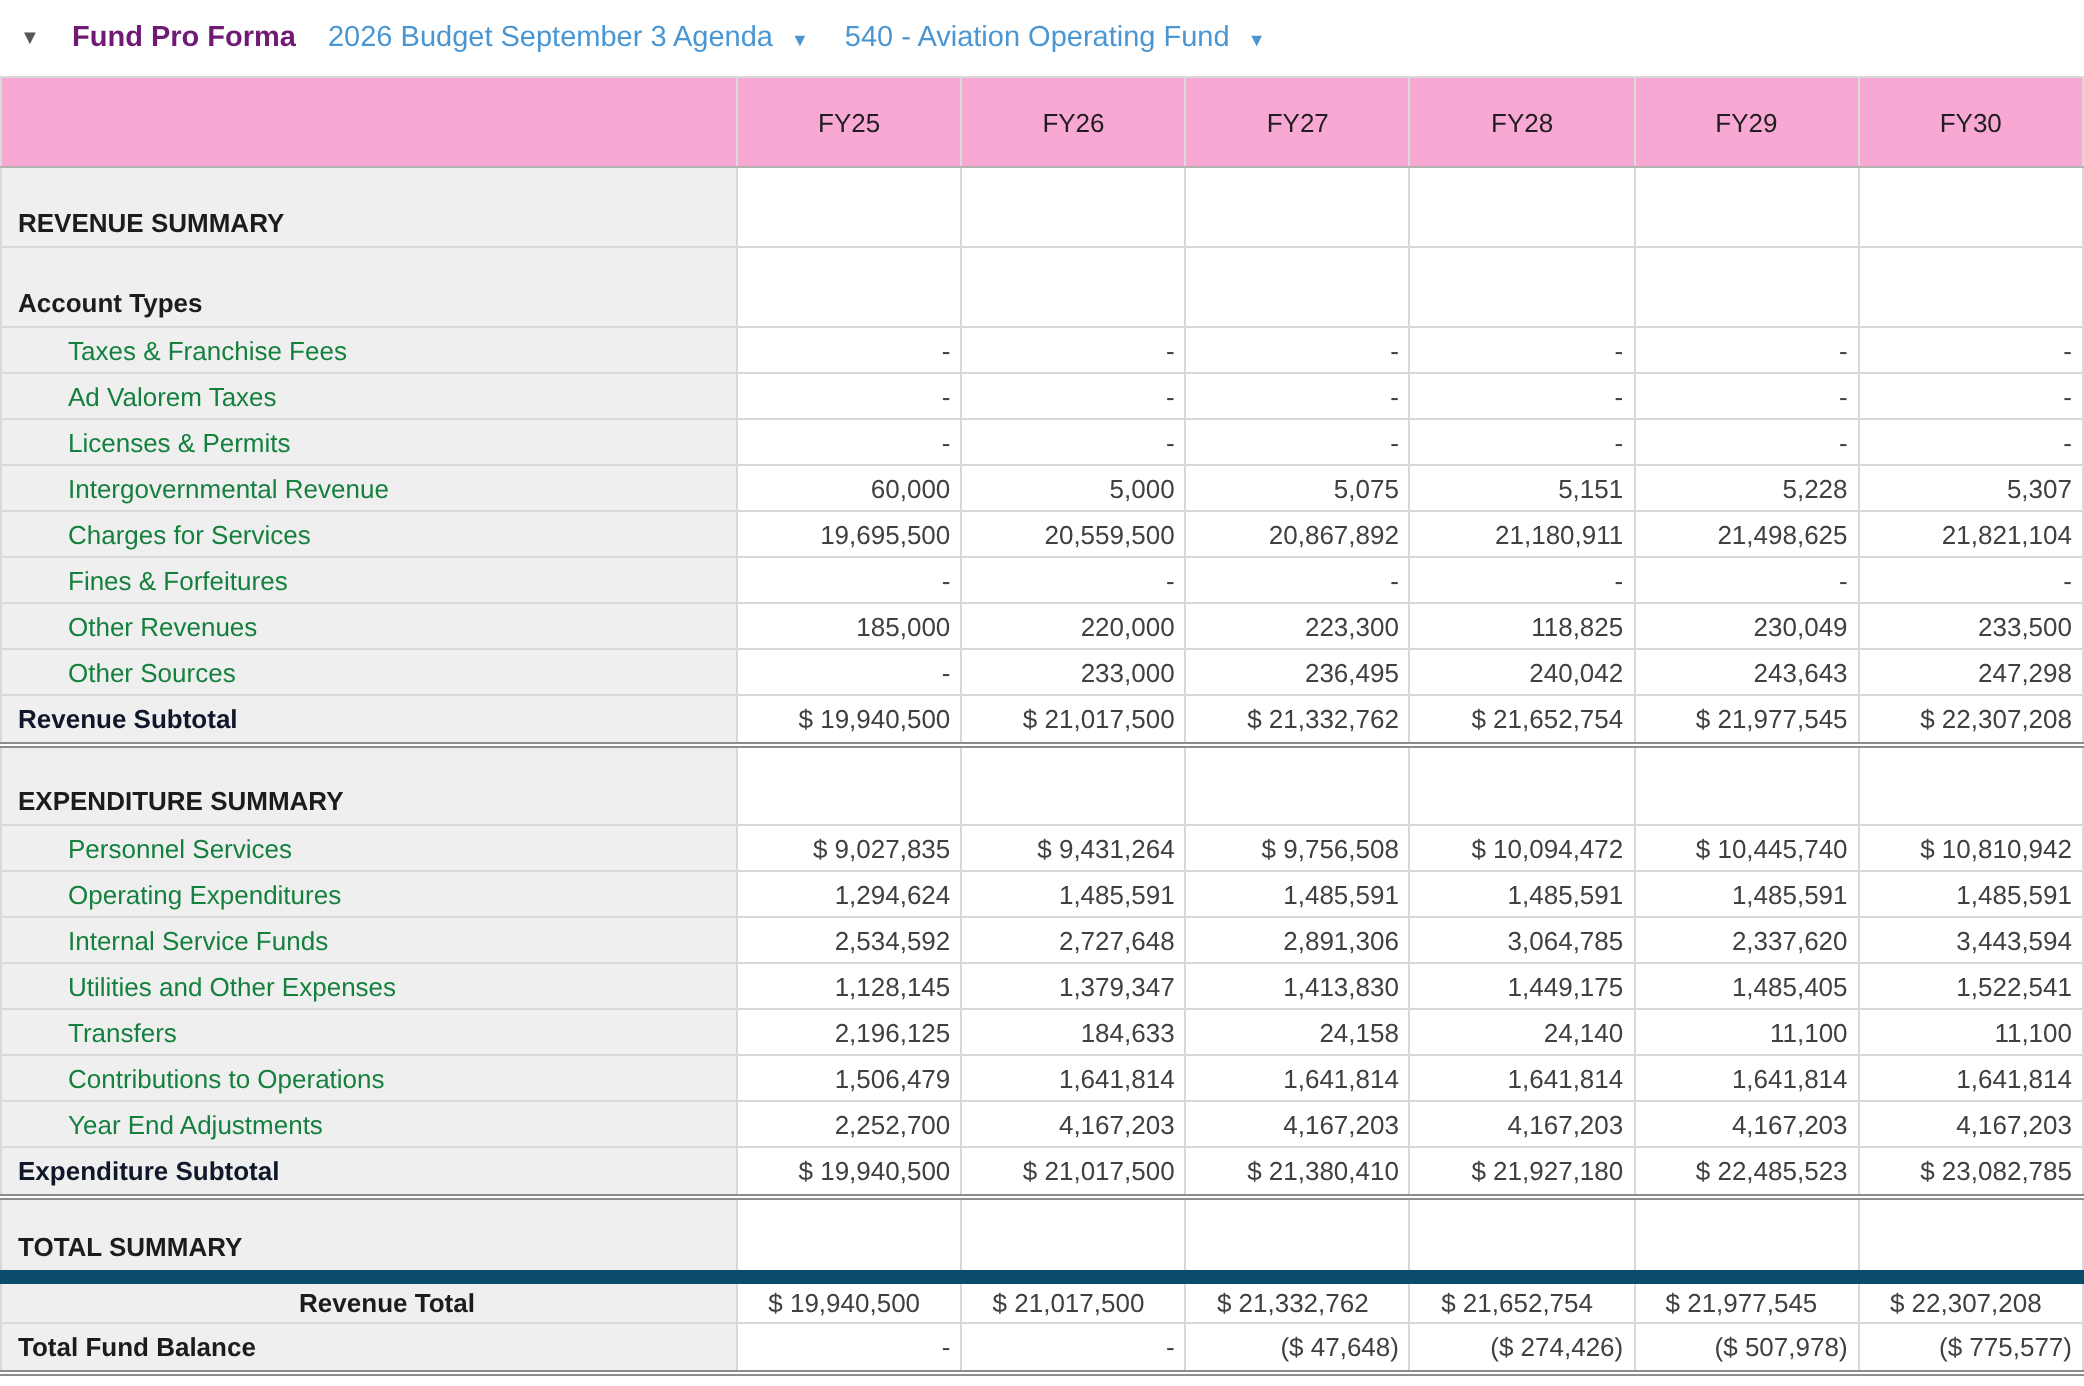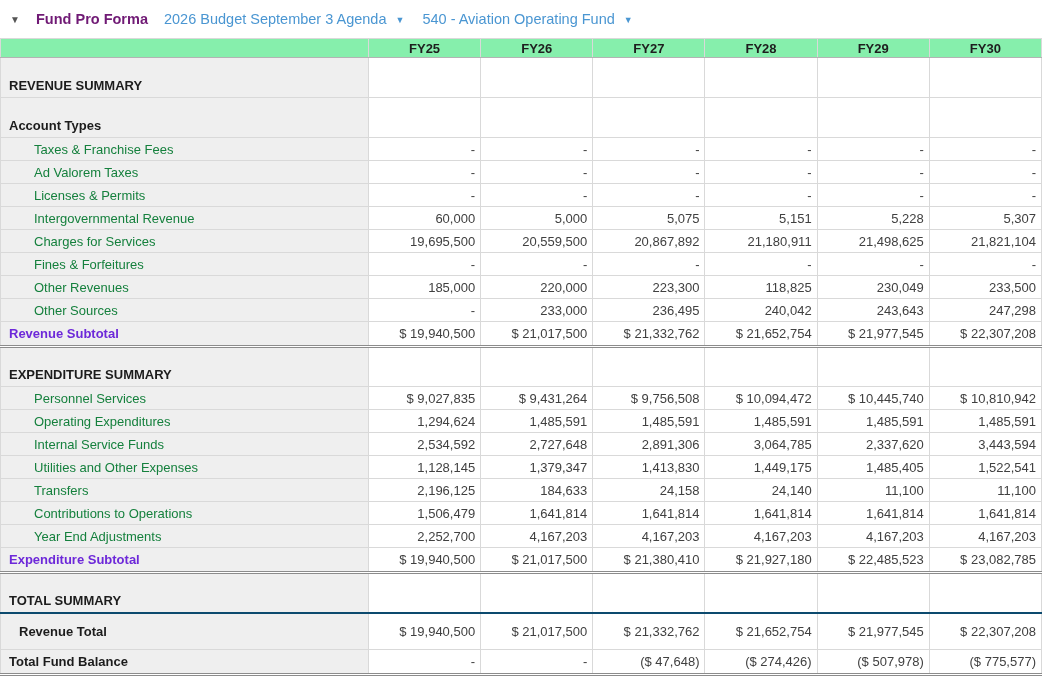--- a/index.html
+++ b/index.html
@@ -50,23 +50,23 @@
     width: 1042px;
     table-layout: fixed;
     font-size: 13px;
   }
   th, td {
     border: 1px solid #d9d9d9;
     overflow: hidden;
     white-space: nowrap;
   }
   thead th {
-    background: #86efac;
-    height: 19px;
-    font-weight: bold;
+    background: #f9a8d4;
+    height: 45px;
+    font-weight: normal;
     color: #1e1e1e;
     text-align: center;
     border-bottom: 1px solid #b3b3b3;
   }
   td.label {
     background: #efefef;
     text-align: left;
     padding-left: 8px;
     color: #15803d;
   }
@@ -81,23 +81,23 @@
   tr.kind-section td.label { font-weight: bold; color: #1c1c1c; padding-bottom: 4px; }
 
   tr.kind-detail td { height: 23px; }
   tr.kind-detail td.label { padding-left: 33px; }
 
   tr.kind-subtotal td {
     height: 25px;
     border-top: 1px solid #8c8c8c;
     border-bottom: 3px double #8c8c8c;
   }
-  tr.kind-subtotal td.label { font-weight: bold; color: #6d28d9; }
-
-  tr.kind-total-first td { height: 37px; border-top: 2px solid #0c4a6e; }
+  tr.kind-subtotal td.label { font-weight: bold; color: #0f172a; }
+
+  tr.kind-total-first td { height: 23px; border-top: 7px solid #0c4a6e; text-align: center; }
   tr.kind-total-last td  { height: 23px; border-bottom: 3px double #8c8c8c; }
   tr.kind-total-first td.label,
   tr.kind-total-last td.label { font-weight: bold; color: #1c1c1c; padding-left: 18px; }
 
   tr.kind-grand td { height: 25px; border-bottom: 3px double #8c8c8c; }
   tr.kind-grand td.label { font-weight: bold; color: #1c1c1c; }
 </style>
 </head>
 <body>
 

